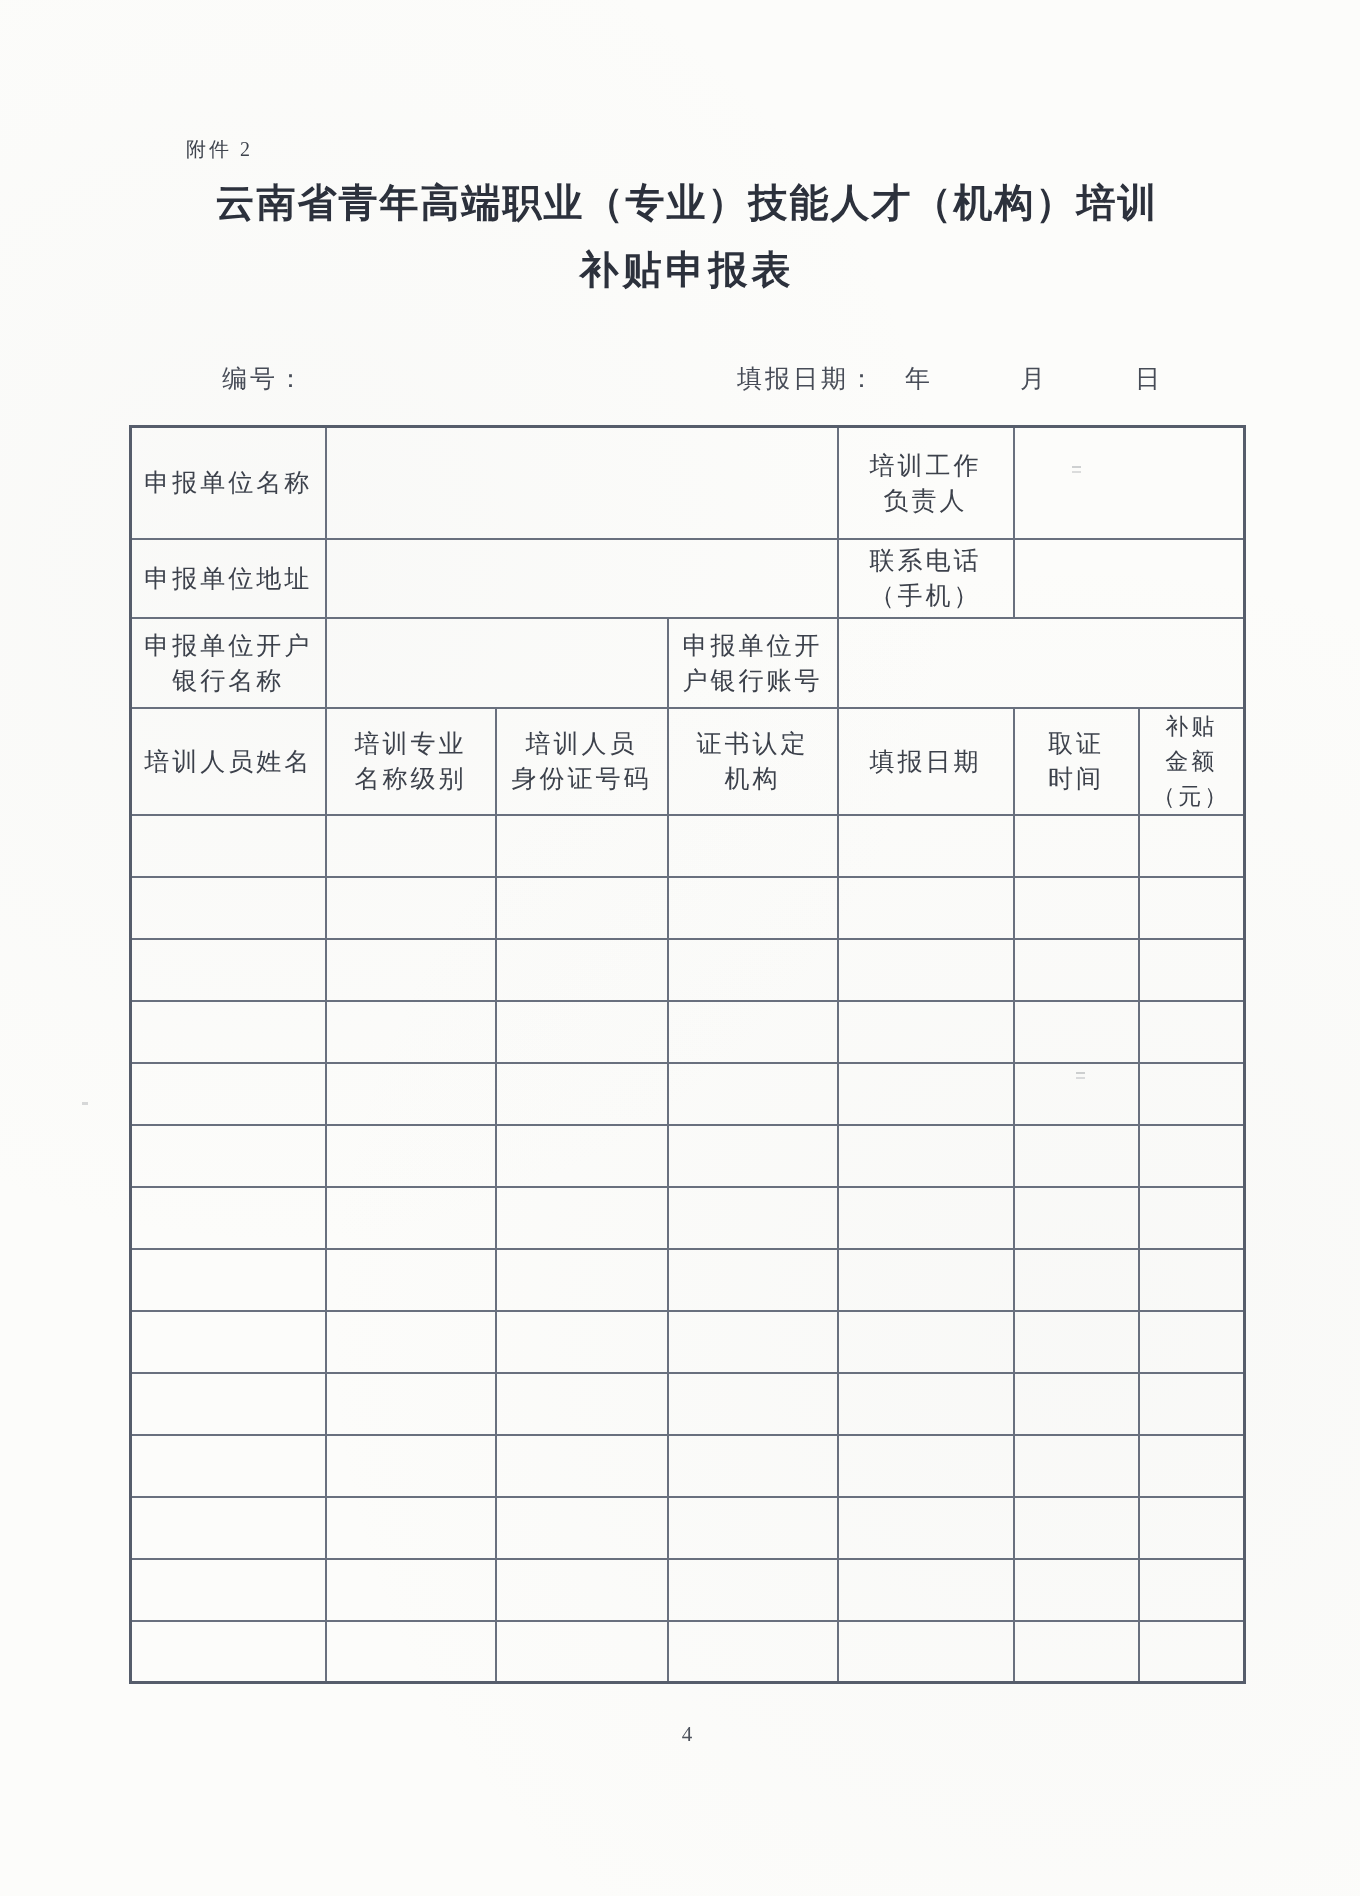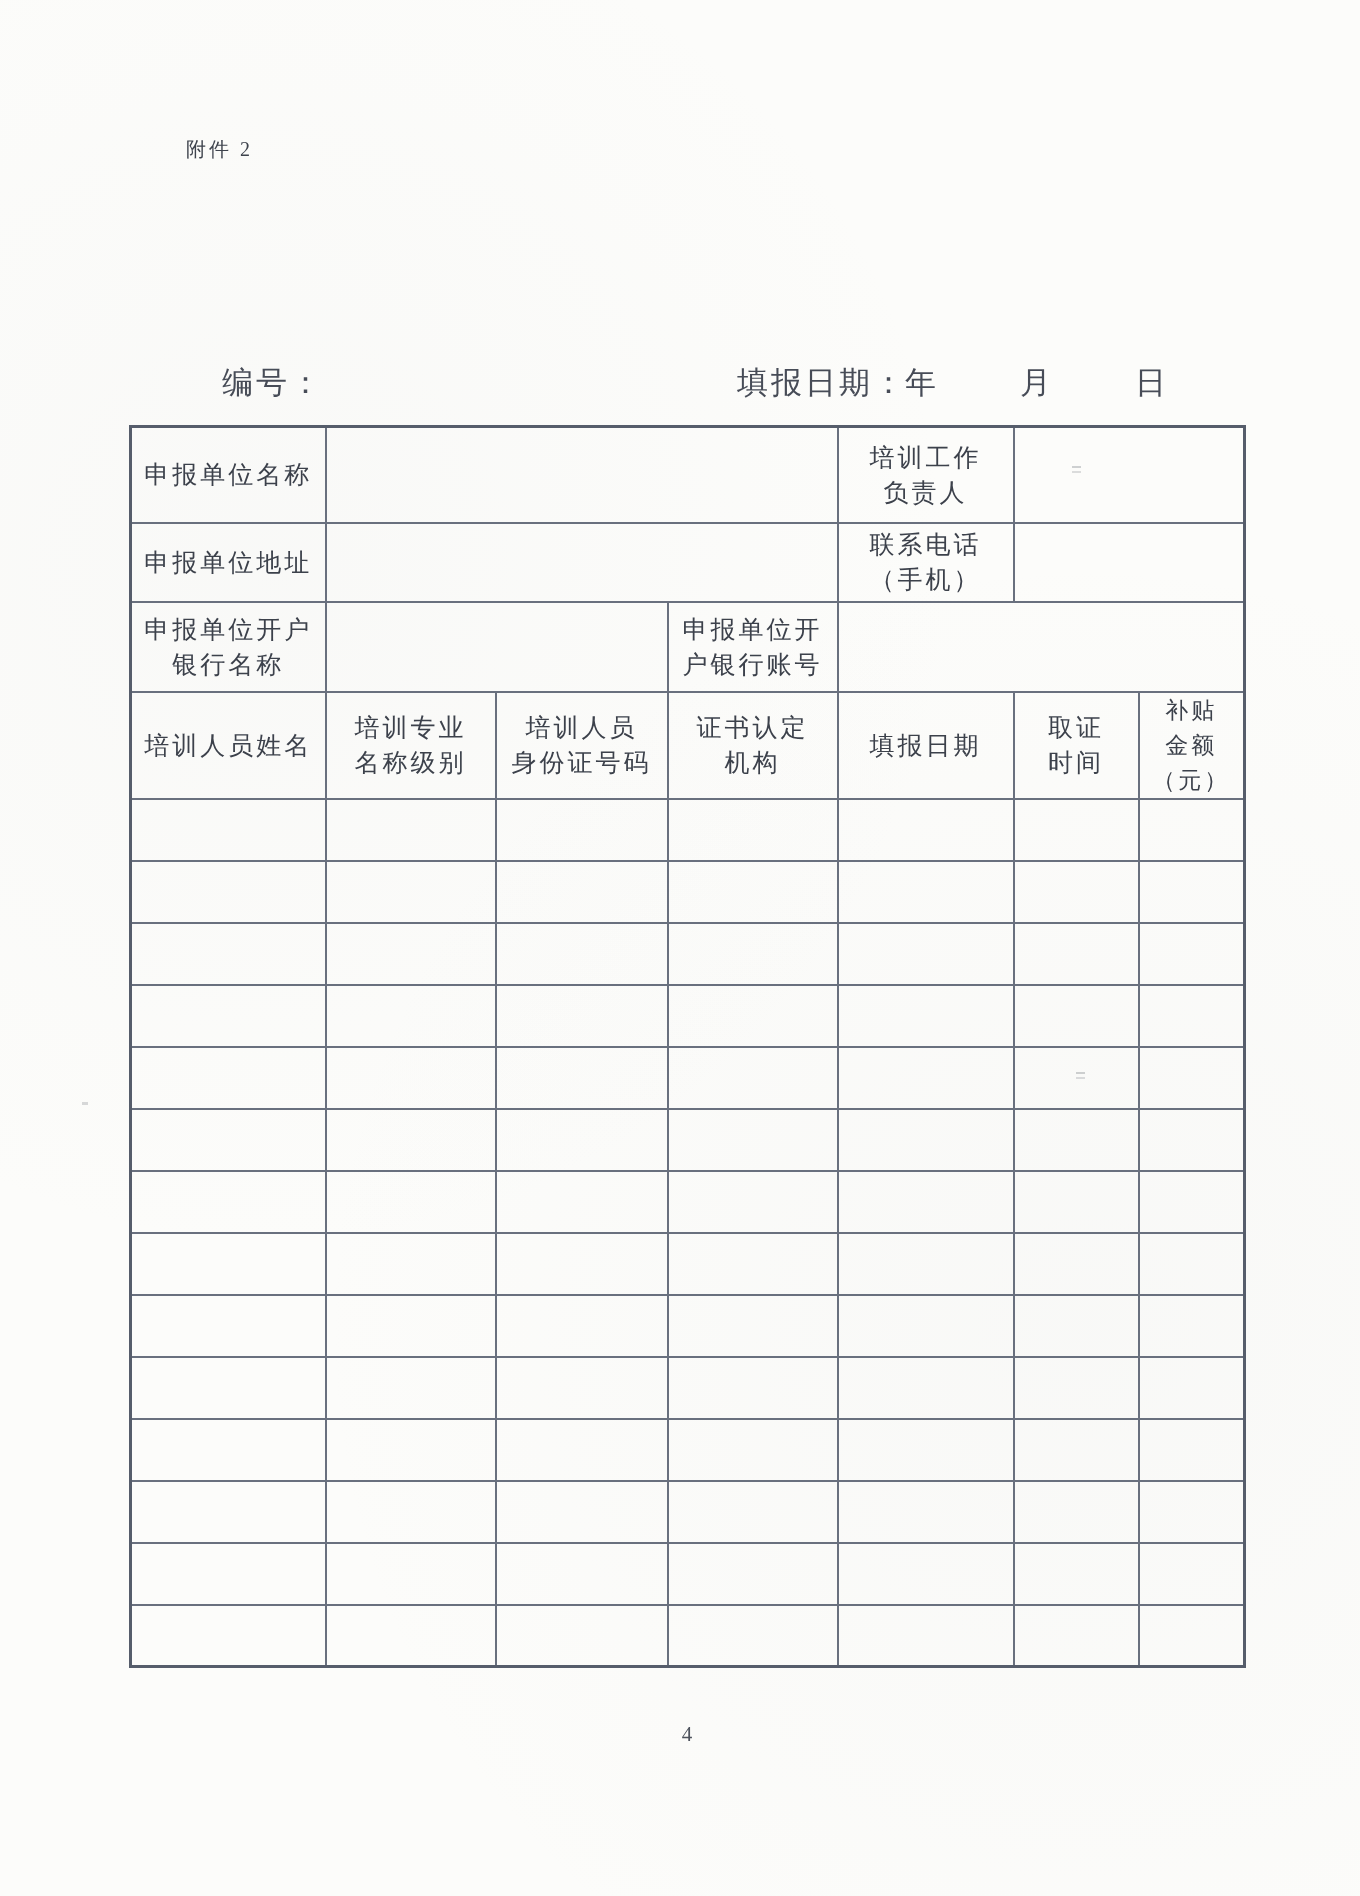--- a/index.html
+++ b/index.html
@@ -51,21 +51,21 @@
     letter-spacing: 4px;
     line-height: 50px;
     margin-top: 17px;
   }
   .meta-row {
     position: absolute;
     left: 0;
     top: 362px;
     width: 1360px;
     height: 34px;
-    font-size: 31px;
+    font-size: 25px;
     letter-spacing: 3px;
     color: #474c57;
   }
   .serial-label   { position: absolute; left: 222px;  top: 0; }
   .date-label     { position: absolute; left: 737px;  top: 0; }
   .date-year      { position: absolute; left: 905px;  top: 0; }
   .date-month     { position: absolute; left: 1020px; top: 0; }
   .date-day       { position: absolute; left: 1135px; top: 0; }
 
   table.form {
@@ -83,21 +83,21 @@
     padding: 0;
     text-align: center;
     vertical-align: middle;
     font-weight: normal;
     letter-spacing: 3px;
     line-height: 35px;
     white-space: pre-line;
     overflow: hidden;
   }
   table.form { border: 3px solid #565d6b; }
-  tr.info-row-1 { height: 96px; }
+  tr.info-row-1 { height: 112px; }
   tr.info-row-2 { height: 79px; }
   tr.info-row-3 { height: 90px; margin-top: 8px; }
   tr.header-row { height: 101px; }
   tr.data-row   { height: 62px; }
   th.subsidy-col { font-size: 23px; line-height: 31px; letter-spacing: 1px; }
 
   .page-number {
     position: absolute;
     left: 130px;
     top: 1722px;
@@ -115,20 +115,24 @@
   .artifact-2 { left: 1076px; top: 1072px; width: 9px; height: 2px; box-shadow: 0 5px 0 rgba(120,125,132,0.25); }
   .artifact-3 { left: 82px;  top: 1102px; width: 6px; height: 3px; background: rgba(130,134,140,0.3); }
 </style>
 </head>
 <body>
 
 <div class="page">
 
   <div class="attachment">附件 2</div>
 
+  <div class="title-block">
+    <div class="title-line1">云南省青年高端职业（专业）技能人才（机构）培训</div>
+    <div class="title-line2">补贴申报表</div>
+  </div>
 
   <div class="meta-row">
     <span class="serial-label">编号：</span>
     <span class="date-label">填报日期：</span>
     <span class="date-year">年</span>
     <span class="date-month">月</span>
     <span class="date-day">日</span>
   </div>
 
   <table class="form">

